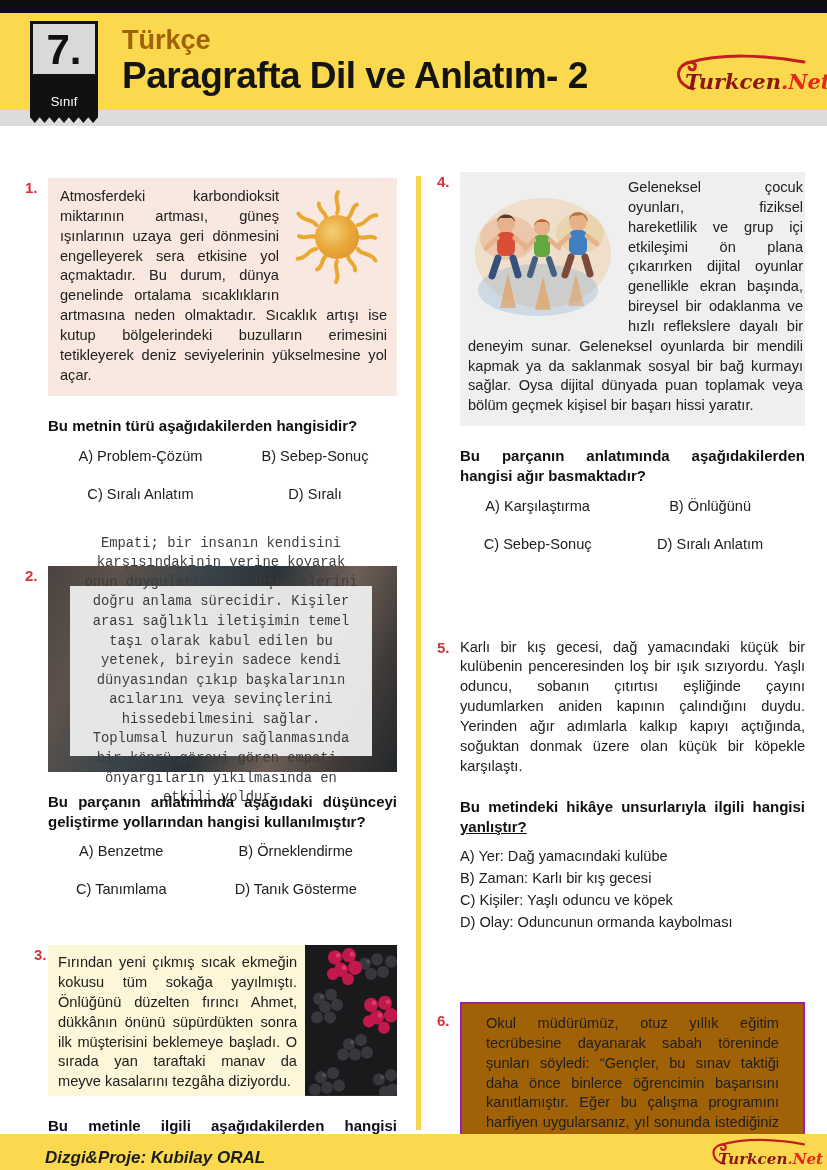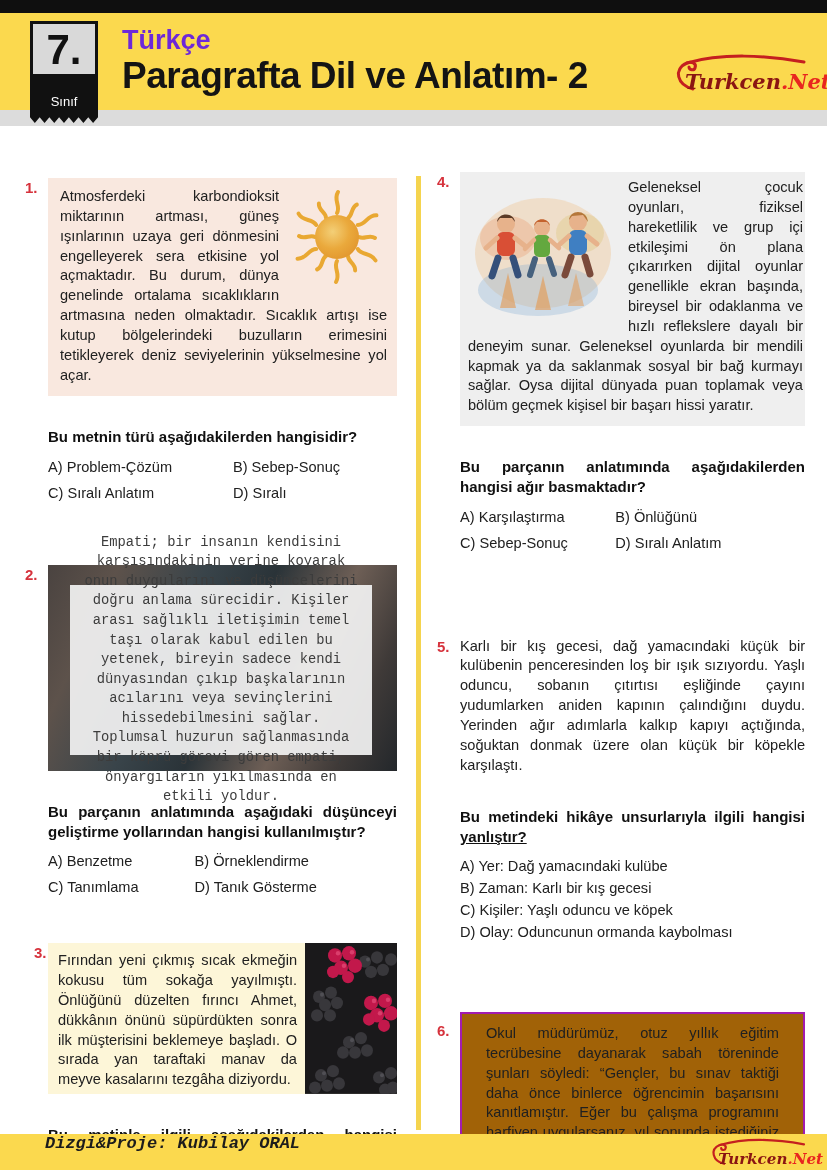--- a/index.html
+++ b/index.html
@@ -13,43 +13,43 @@
 
   .badge-wrap { position:absolute; left:30px; top:8px; width:68px; }
   .badge { background:#111; padding:3px 3px 0 3px; }
   .badge-num { background:#d9d9d9; color:#111; font-size:42px; font-weight:bold;
                text-align:center; line-height:1.05; padding:4px 0 2px 0; }
   .badge-label { background:#111; color:#fff; font-size:13px; text-align:center; padding:20px 0 5px 0; }
   .badge-teeth { height:9px; background:#111;
     clip-path:polygon(0 0,100% 0,100% 35%,92.8% 100%,85.7% 35%,78.5% 100%,71.4% 35%,64.2% 100%,57.1% 35%,50% 100%,42.8% 35%,35.7% 100%,28.5% 35%,21.4% 100%,14.2% 35%,7.1% 100%,0 35%); }
 
   .header-text { position:absolute; left:122px; top:12px; }
-  .subject { color:#6d28d9; font-size:27px; font-weight:600; line-height:1.15; }
+  .subject { color:#a16207; font-size:27px; font-weight:600; line-height:1.15; }
   .page-title { color:#141414; font-size:37px; font-weight:600; letter-spacing:-0.5px; line-height:1.1; }
 
   .logo { position:relative; width:140px; height:54px; }
   .logo svg { position:absolute; left:0; top:0; }
   .logo-text { position:absolute; left:14px; top:22px; font-family:"DejaVu Serif", serif;
                font-style:italic; font-weight:bold; font-size:21px; color:#8a1512; white-space:nowrap; }
   .logo-suffix { color:#e8251f; }
   .logo-header { position:absolute; right:16px; top:34px; }
 
   
   .content { position:relative; height:1008px; }
   .divider { position:absolute; left:416px; top:50px; bottom:4px; width:5px; background:#f5d44e; }
   .col { position:absolute; top:0; }
   .col-left  { left:25px;  width:372px; }
   .col-right { left:437px; width:368px; }
 
   .q { position:relative; padding-left:23px; }
   .qnum { position:absolute; left:0; top:1px; color:#d6323c; font-weight:bold; font-size:15px; }
   .passage { font-size:14.6px; line-height:1.36; text-align:justify; color:#202020; }
-  .qtext { font-weight:bold; font-size:15px; line-height:1.35; margin-top:31px; text-align:justify; color:#101010; }
+  .qtext { font-weight:bold; font-size:15px; line-height:1.35; margin-top:20px; text-align:justify; color:#101010; }
   .opts { margin-top:11px; font-size:14.6px; color:#202020; }
-  .opts-grid { display:grid; row-gap:10px; }
+  .opts-grid { display:grid; row-gap:22px;text-align:center; }
   .g-52 { grid-template-columns:53% 47%; }
   .g-42 { grid-template-columns:42% 58%; }
   .g-44 { grid-template-columns:45% 55%; }
   .opts-list .opt { margin-bottom:6px; }
 
   
   .q1-box { background:#f9e8df; padding:9px 10px 11px 12px; }
   .sun { float:right; width:100px; height:100px; margin:0 0 4px 8px; }
 
   
@@ -68,21 +68,21 @@
   .q4-box { background:#efefef; padding:6px 2px 10px 8px; }
   .kids { float:left; width:150px; height:150px; margin:0 10px 2px 0; }
 
   
   .q6-box { border:2px solid #a21caf; background:#a16207; padding:10px 24px; }
 
   u { text-decoration:underline; }
 
   
   .footer { position:absolute; left:0; bottom:0; width:827px; height:36px; background:#fbd94e; }
-  .credit { position:absolute; left:45px; top:0; font-family:Liberation Mono, monospace;
+  .credit { position:absolute; left:45px; top:14px; font-family:Liberation Sans, sans-serif;
             font-style:italic; font-weight:bold; font-size:17px; color:#1c1c1c;text-align:right; }
   .logo-footer { position:absolute; right:18px; top:-8px; transform:scale(0.72); transform-origin:right center; }
 </style>
 </head>
 <body>
 
 <div class="page">
 
   <div class="top-bar"></div>
   <div class="header">

